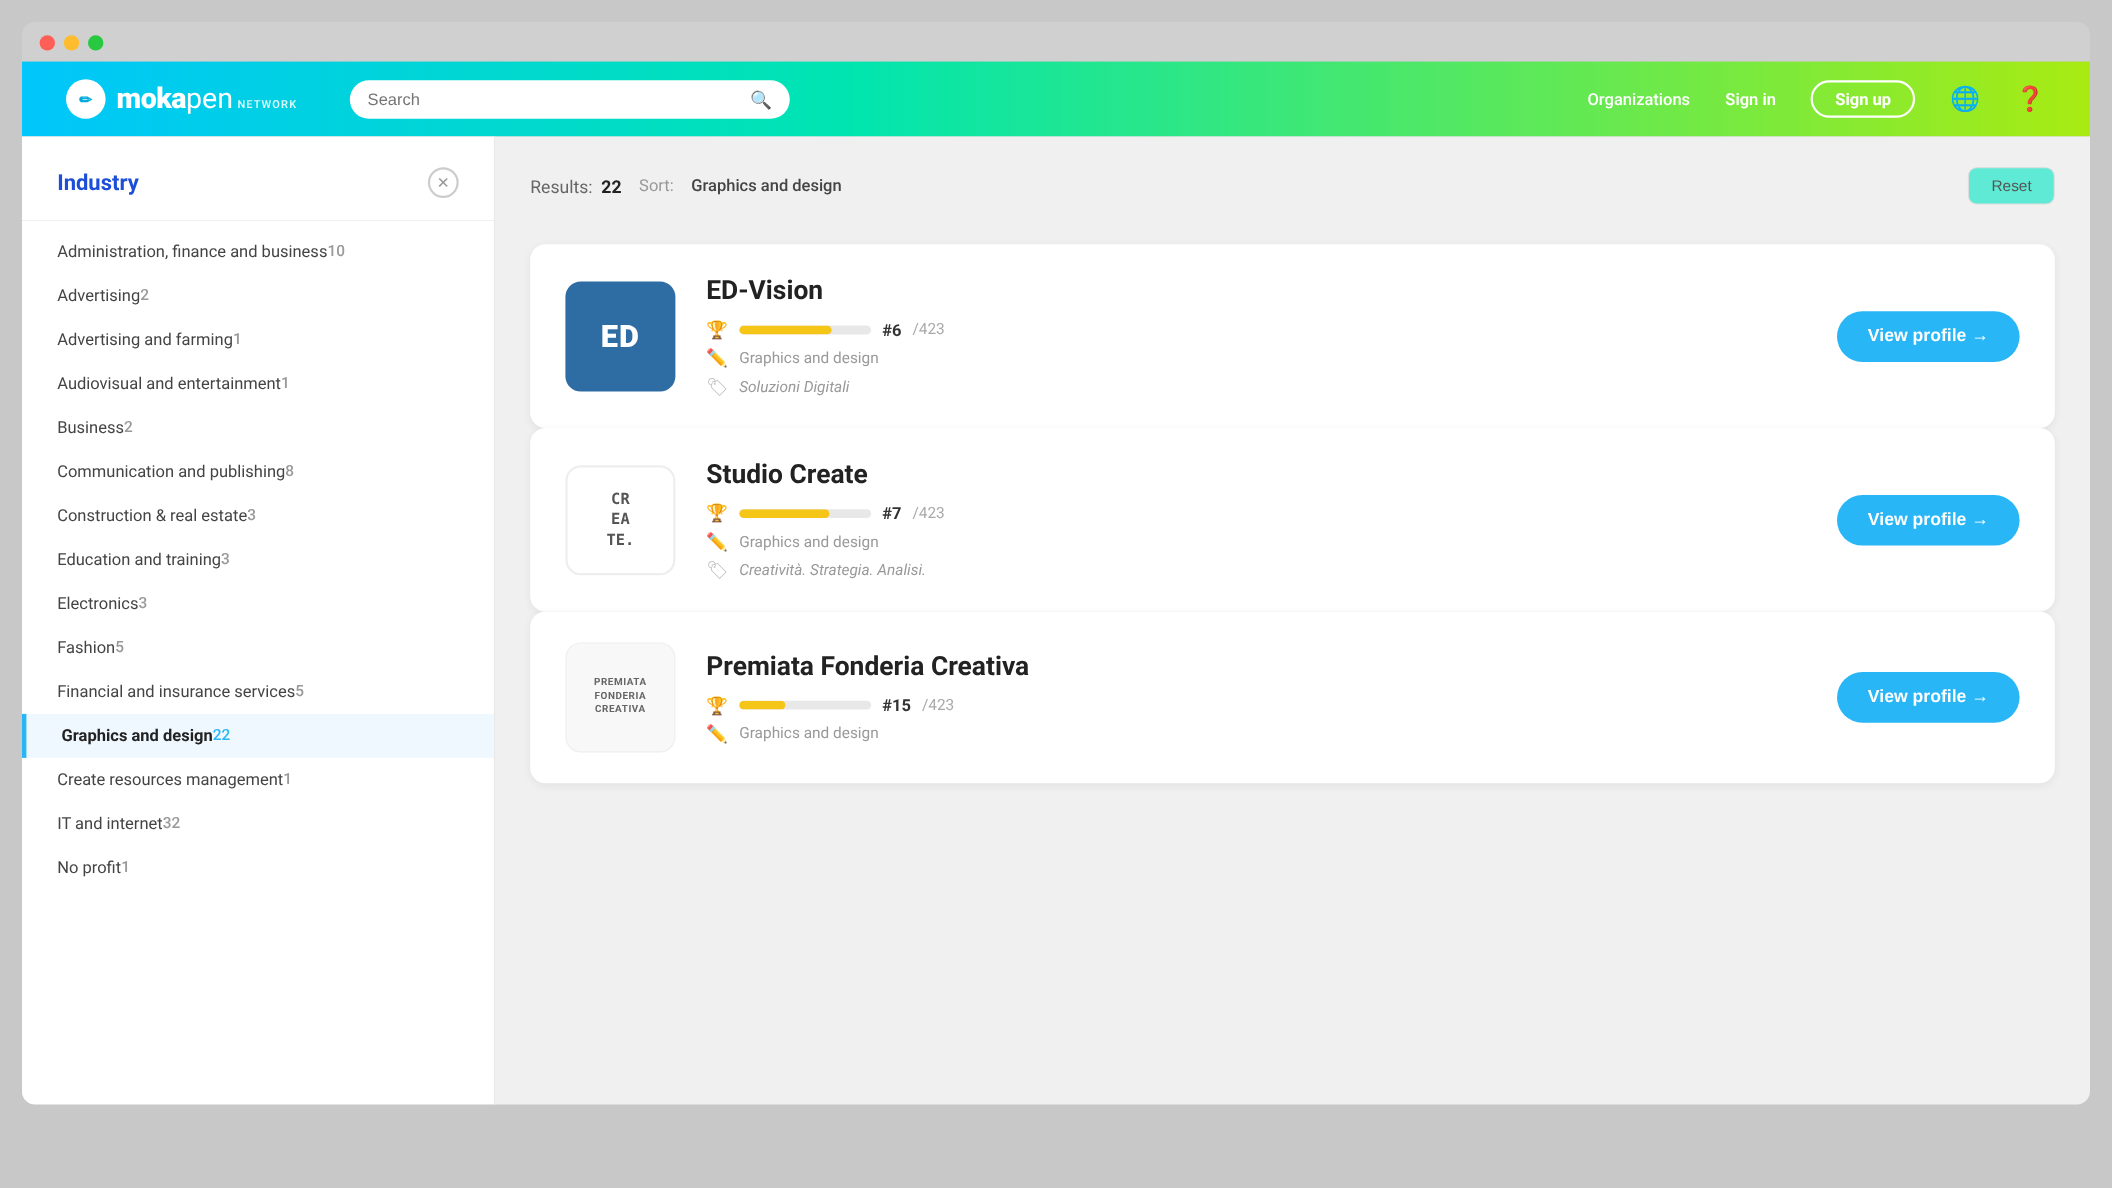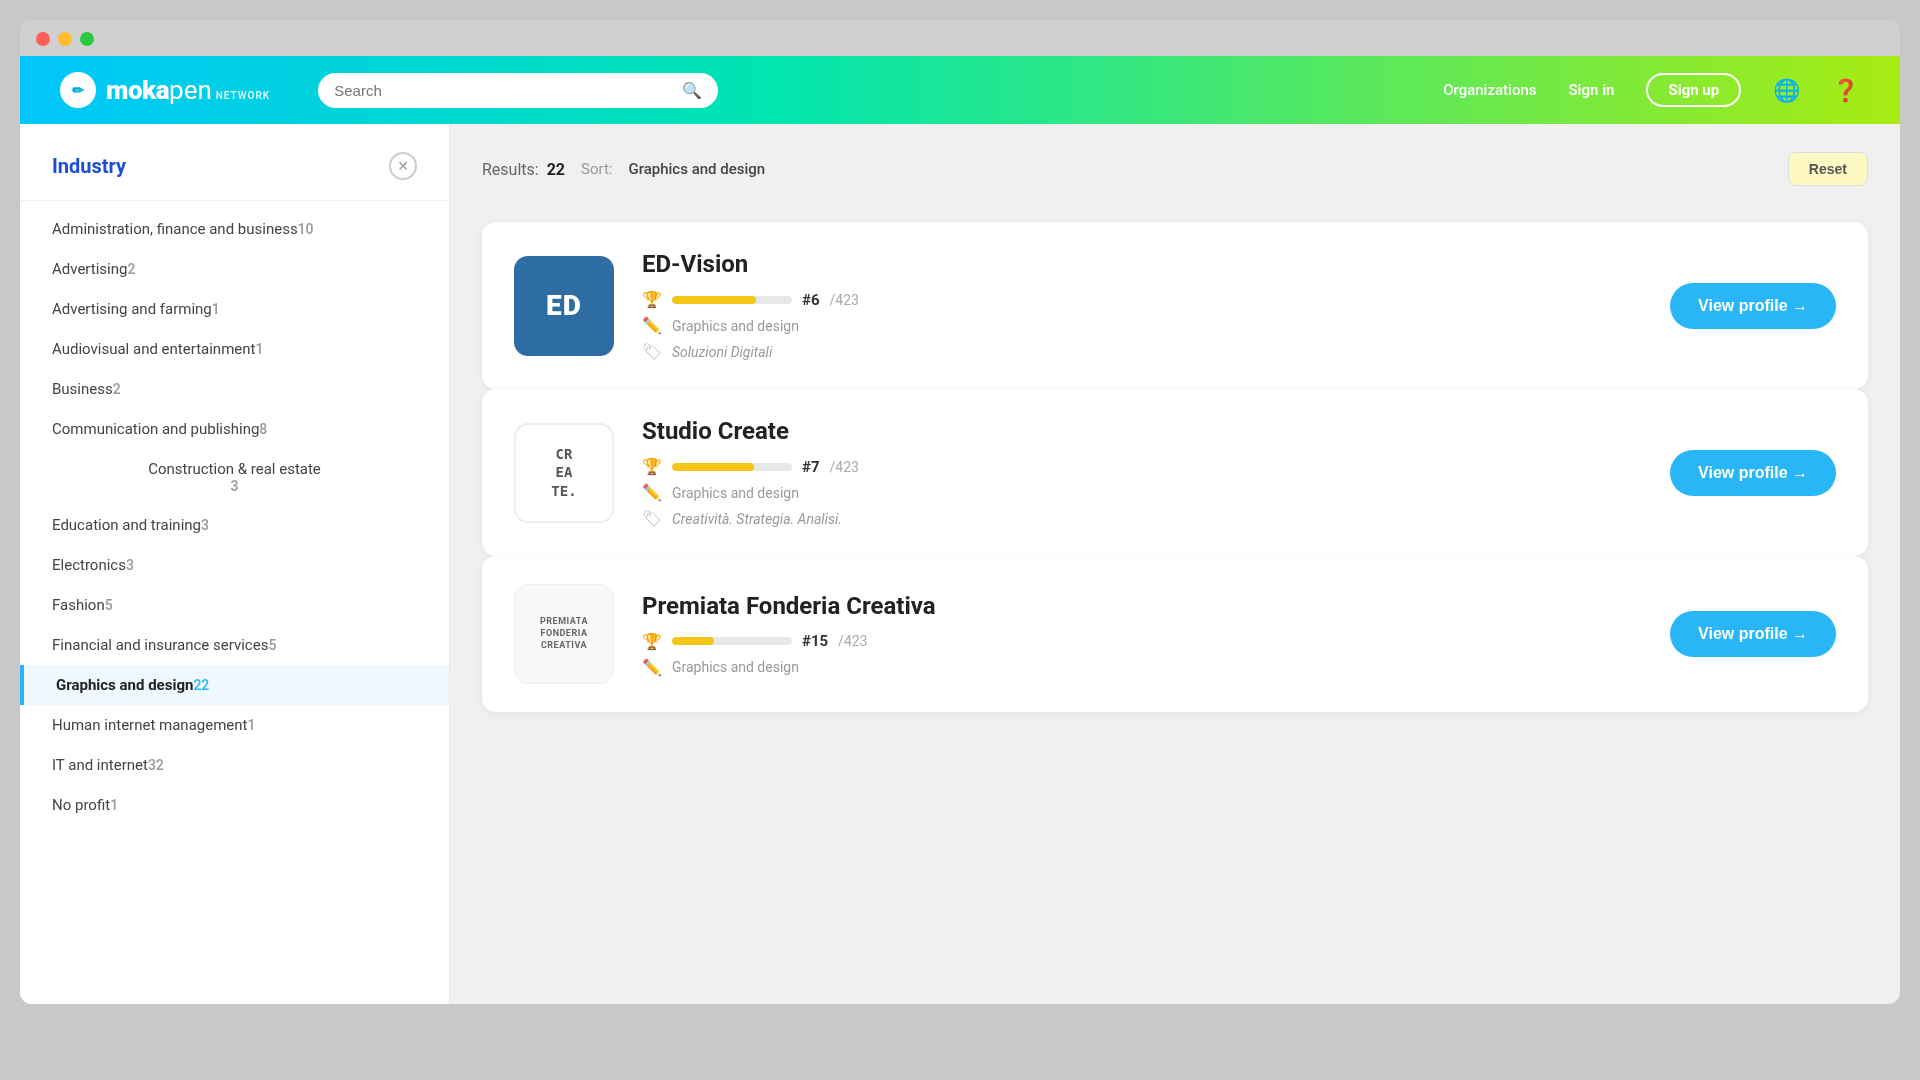--- a/index.html
+++ b/index.html
@@ -112,23 +112,23 @@
     .results-header {
       display: flex; align-items: center; gap: 16px;
       padding-bottom: 16px;
     }
     .results-count { font-size: 16px; color: #666; }
     .results-count strong { font-weight: 700; color: #222; }
     .results-sort { font-size: 15px; color: #999; }
     .results-sort-value { font-size: 15px; color: #444; font-weight: 500; }
     .reset-btn {
       margin-left: auto;
-      background: #fef9c3; border: 1px solid #ddd; border-radius: 8px;
+      background: #5eead4; border: 1px solid #ddd; border-radius: 8px;
       padding: 8px 20px; font-size: 14px; color: #555; cursor: pointer;
-      font-weight: 700;
+      font-weight: 400;
     }
 
     
     .card {
       background: white; border-radius: 14px;
       padding: 28px 32px;
       display: flex; align-items: center; gap: 28px;
       box-shadow: 0 2px 8px rgba(0,0,0,0.06);
     }
     .card-logo {
@@ -233,21 +233,21 @@
     <span class="item-count">1</span>
   </div>
           <div class="sidebar-item" style="position: relative;">
     <span class="item-label">Business</span>
     <span class="item-count">2</span>
   </div>
           <div class="sidebar-item" style="position: relative;">
     <span class="item-label">Communication and publishing</span>
     <span class="item-count">8</span>
   </div>
-          <div class="sidebar-item" style="position: relative; flex-direction: column;">
+          <div class="sidebar-item" style="position: relative;">
     <span class="item-label">Construction &amp; real estate</span>
     <span class="item-count">3</span>
   </div>
           <div class="sidebar-item" style="position: relative;">
     <span class="item-label">Education and training</span>
     <span class="item-count">3</span>
   </div>
           <div class="sidebar-item" style="position: relative;">
     <span class="item-label">Electronics</span>
     <span class="item-count">3</span>
@@ -258,21 +258,21 @@
   </div>
           <div class="sidebar-item" style="position: relative;">
     <span class="item-label">Financial and insurance services</span>
     <span class="item-count">5</span>
   </div>
           <div class="sidebar-item active" style="position: relative;">
     <span class="item-label">Graphics and design</span>
     <span class="item-count">22</span>
   </div>
           <div class="sidebar-item" style="position: relative;">
-    <span class="item-label">Human internet management</span>
+    <span class="item-label">Create resources management</span>
     <span class="item-count">1</span>
   </div>
           <div class="sidebar-item" style="position: relative;">
     <span class="item-label">IT and internet</span>
     <span class="item-count">32</span>
   </div>
           <div class="sidebar-item" style="position: relative;">
     <span class="item-label">No profit</span>
     <span class="item-count">1</span>
   </div>

